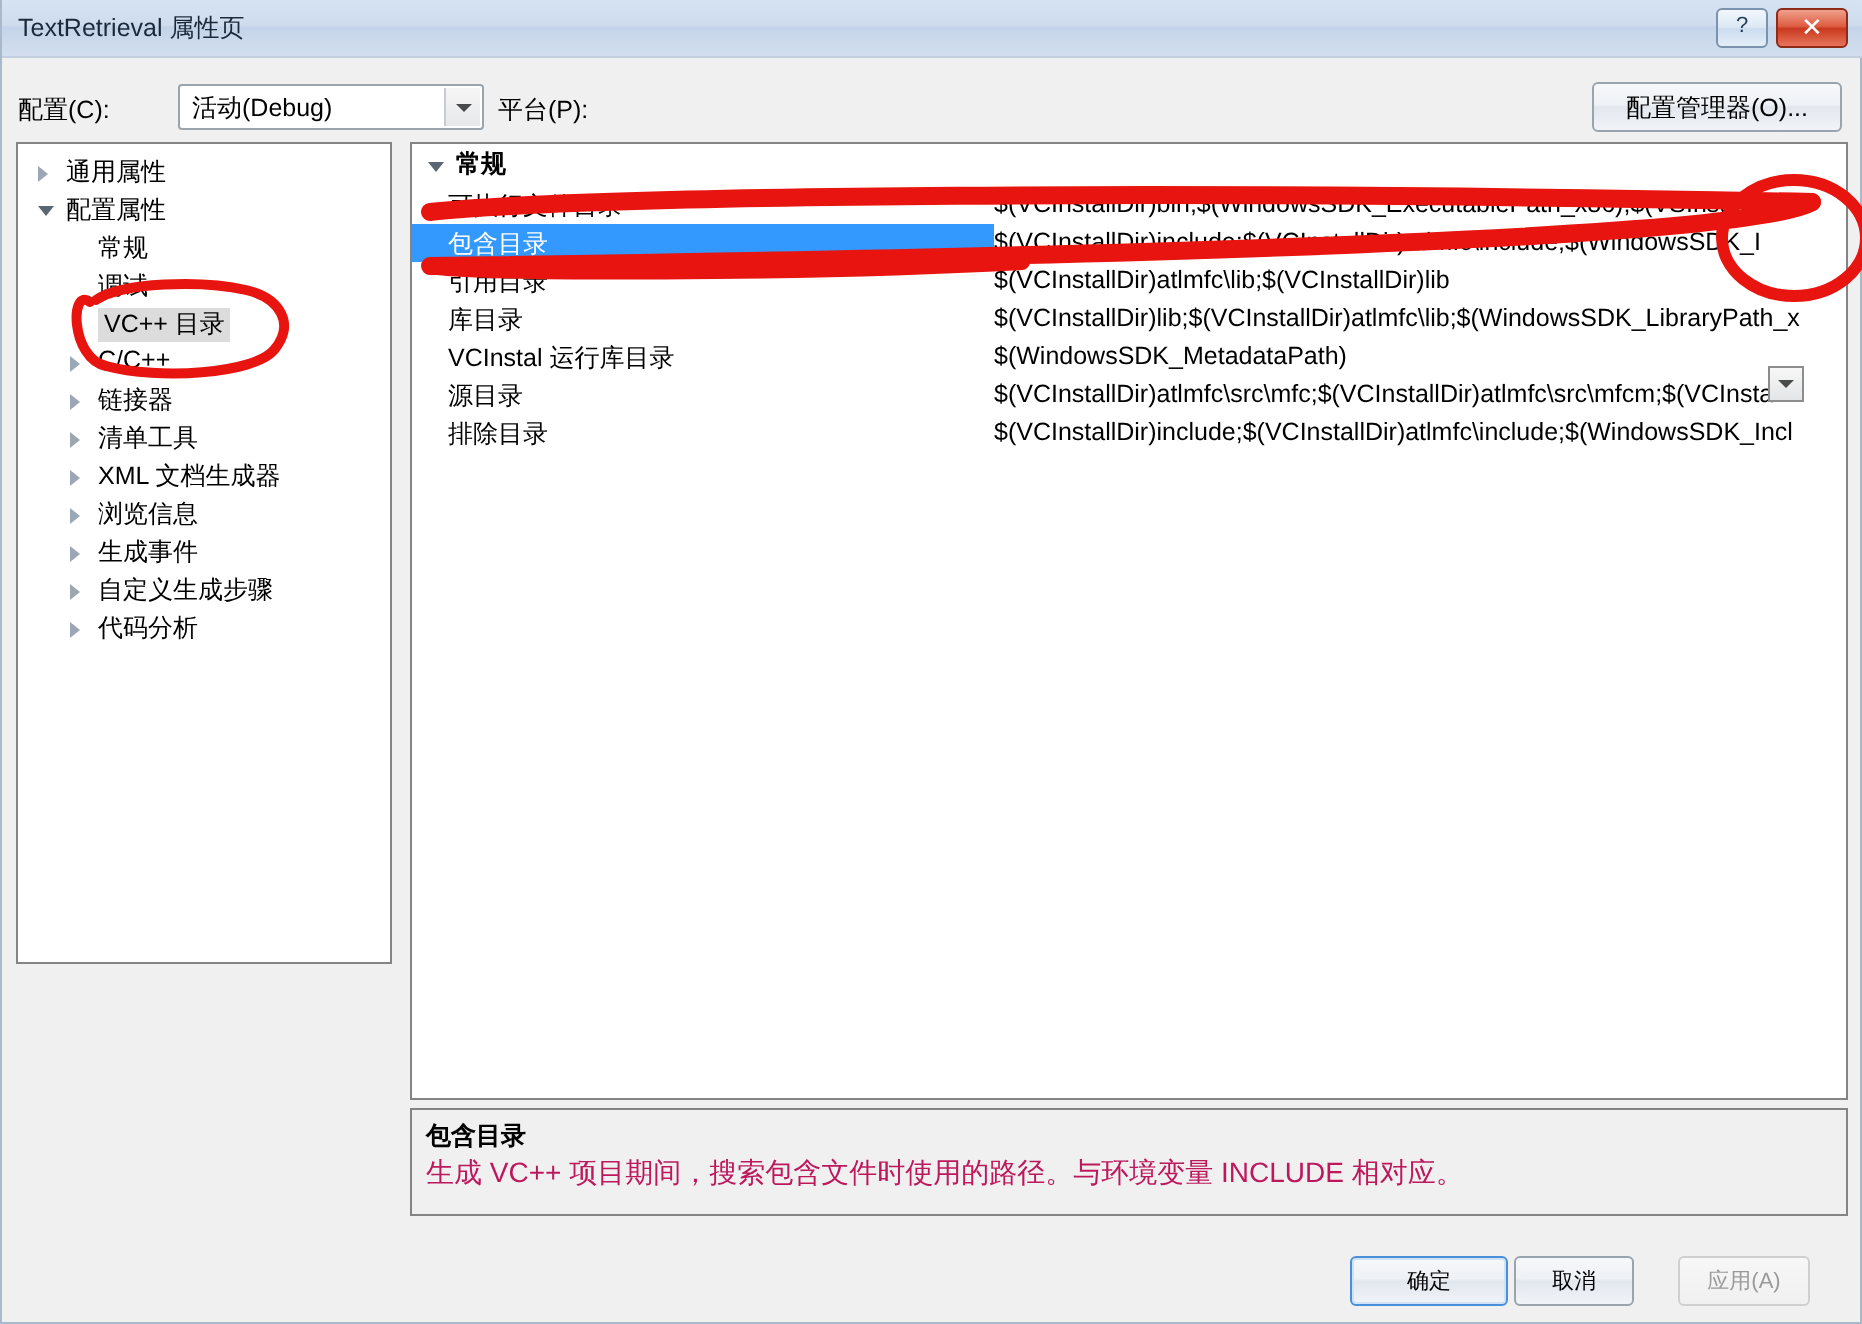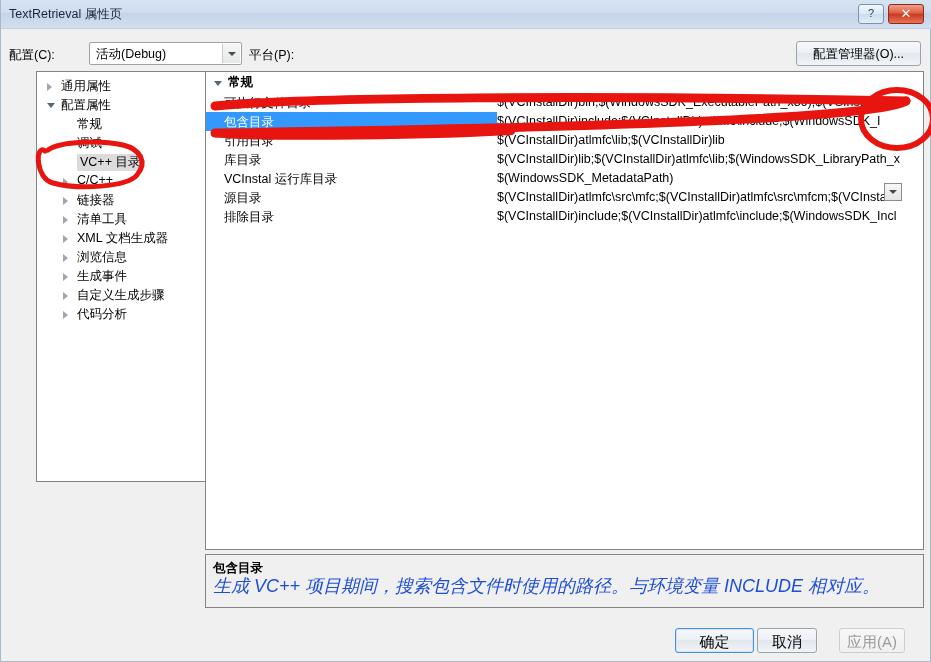--- a/index.html
+++ b/index.html
@@ -137,21 +137,20 @@
   }
 
   
   #tree-panel {
     position: absolute;
     left: 7px; top: 71px;
     width: 188px; height: 411px;
     background: #ffffff;
     border: 1px solid #848484;
     overflow: hidden;
-    margin-left: 28px;
   }
   .tree-item {
     position: absolute;
     left: 0;
     height: 19px;
     width: 100%;
     white-space: nowrap;
     font-size: 12.5px;
     color: #000;
     cursor: pointer;
@@ -253,33 +252,32 @@
     position: absolute;
     left: 7px; top: 5px;
     font-size: 12.5px;
     font-weight: bold;
     color: #000;
   }
   #desc-body {
     position: absolute;
     left: 7px; top: 23px;
     right: 6px;
-    font-size: 18px;
-    color: #1d4ed8;
+    font-size: 14px;
+    color: #be185d;
     line-height: 16px;
-    font-style: italic;
   }
 
   
   .dlgbtn {
     position: absolute;
     top: 628px;
     height: 25px;
     border-radius: 3px;
-    font-size: 15px;
+    font-size: 11px;
     cursor: pointer;
     background: linear-gradient(to bottom,#f6f8fa 0%,#eef1f5 45%,#e2e7ee 50%,#f1f4f8 100%);
     border: 1px solid #9aa4ad;
     color: #000;
   }
   .dlgbtn span {
     position: absolute;
     left: 0; right: 0; top: 4px;
     text-align: center;
     white-space: nowrap;

